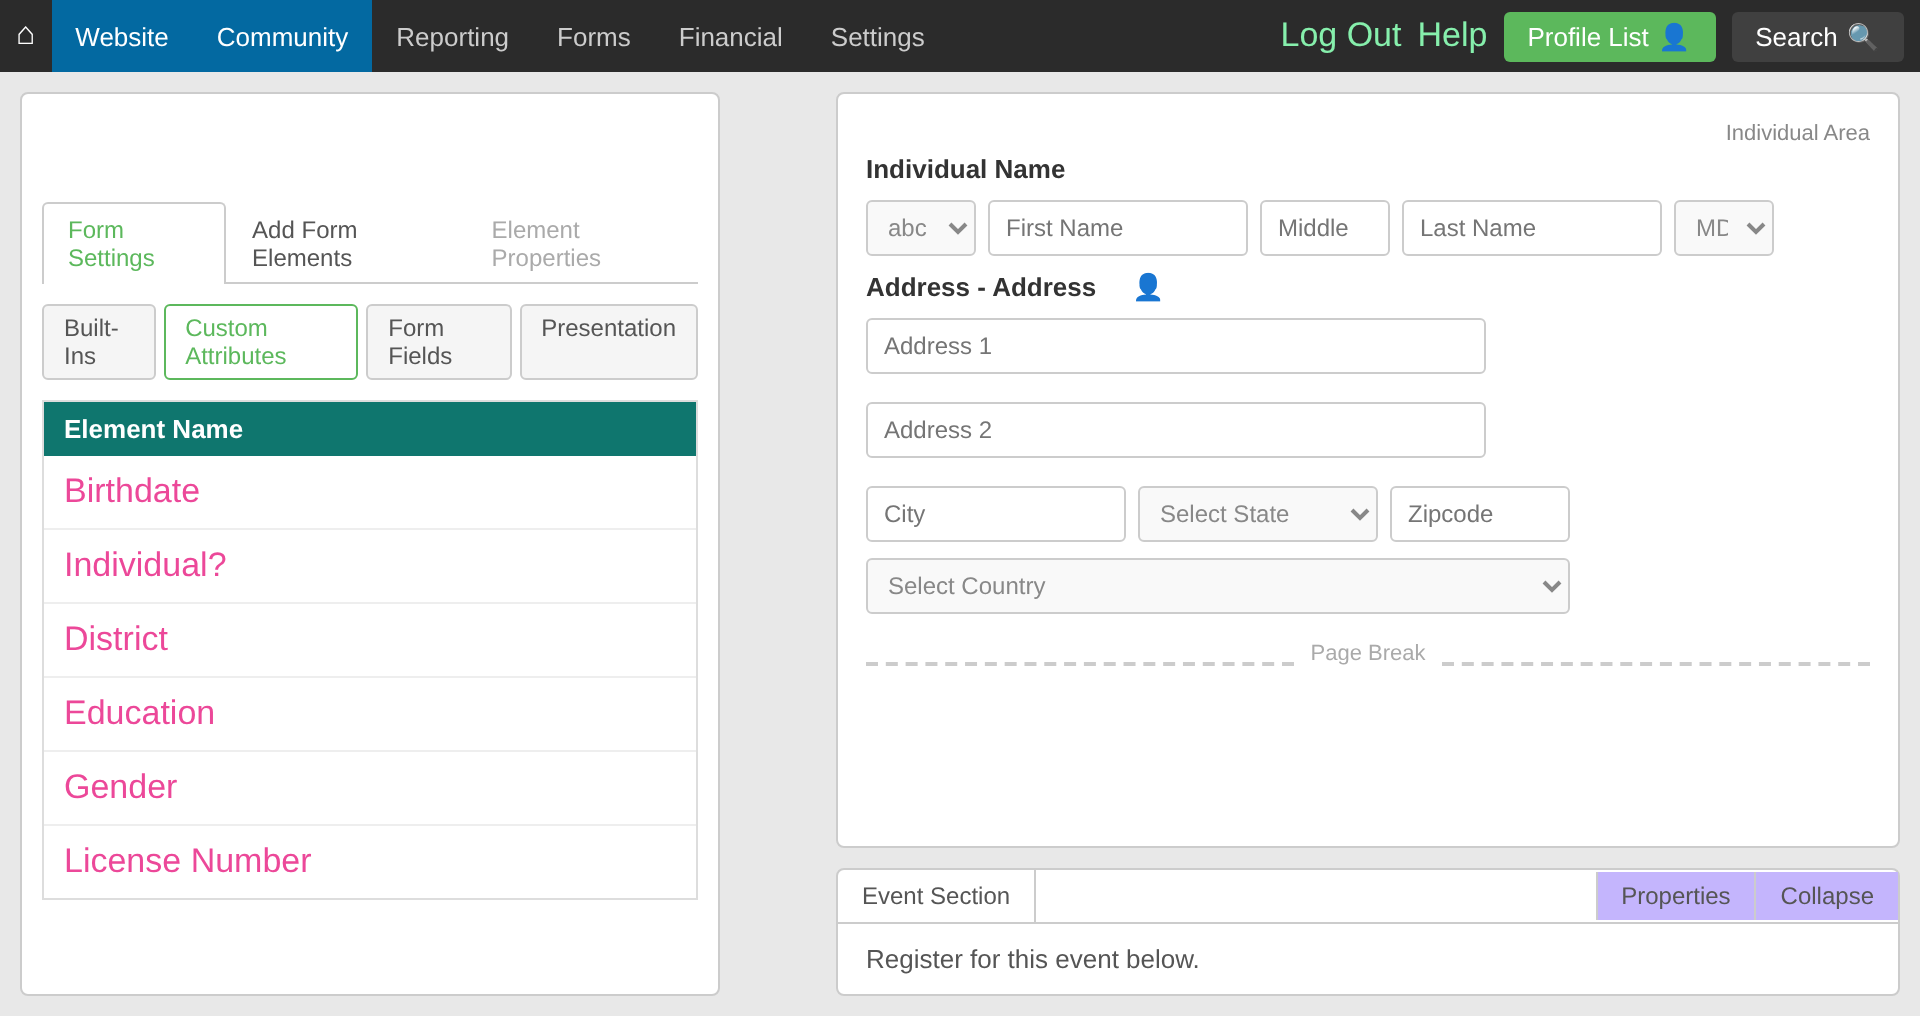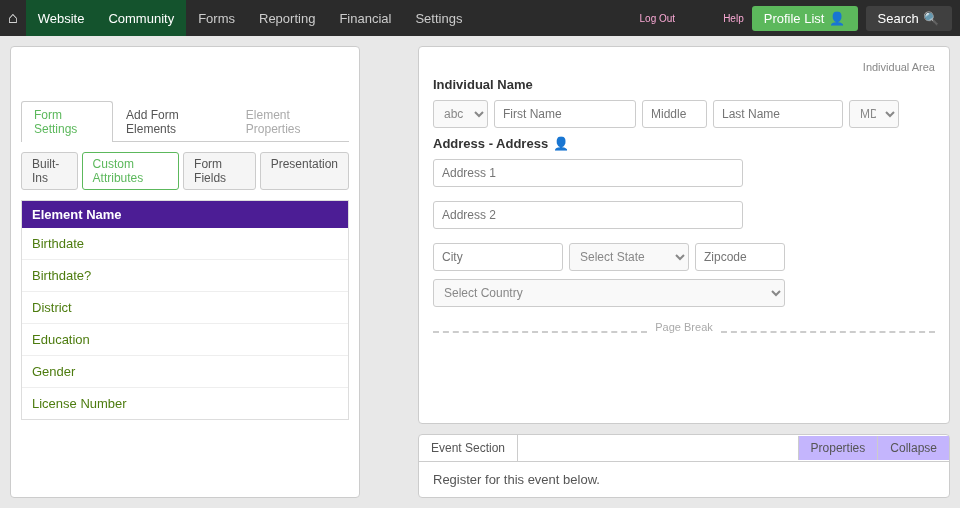--- a/index.html
+++ b/index.html
@@ -25,34 +25,33 @@
       height: 36px;
       display: flex;
       align-items: center;
       cursor: pointer;
       font-size: 13px;
     }
     .top-nav .nav-item:hover, .top-nav .nav-item.active {
       color: #fff;
     }
     .top-nav .nav-item.active {
-      background: #14532d;
+      background: #0369a1;
       text-align: center;
     }
     .top-nav .spacer { flex: 1; }
     .top-nav .nav-right {
       display: flex;
       align-items: center;
       gap: 8px;
     }
     .top-nav .logout-btn, .top-nav .help-btn {
-      color: #f9a8d4;
-      cursor: pointer;
-      font-size: 10px;
-      margin-left: 40px;
+      color: #86efac;
+      cursor: pointer;
+      font-size: 17px;
     }
     .profile-list-btn {
       background: #5cb85c;
       color: #fff;
       border: none;
       padding: 5px 12px;
       border-radius: 3px;
       cursor: pointer;
       font-size: 13px;
       display: flex;
@@ -132,35 +131,35 @@
       color: #555;
     }
     .sub-tab.active {
       background: #fff;
       border-color: #5cb85c;
       color: #5cb85c;
     }
 
     
     .element-list-header {
-      background: #4c1d95;
+      background: #0f766e;
       color: #fff;
       padding: 6px 10px;
       font-size: 13px;
       font-weight: bold;
     }
     .element-list {
       border: 1px solid #ddd;
     }
     .element-item {
       padding: 8px 10px;
       border-bottom: 1px solid #eee;
       cursor: pointer;
-      font-size: 13px;
-      color: #4d7c0f;
+      font-size: 17px;
+      color: #ec4899;
     }
     .element-item:last-child {
       border-bottom: none;
     }
 
     
     .right-panel {
       flex: 1;
       display: flex;
       flex-direction: column;
@@ -208,33 +207,33 @@
       border-radius: 3px;
       padding: 4px 6px;
       font-size: 12px;
       color: #888;
       height: 28px;
       background: #f9f9f9;
     }
     .prefix-select {
       width: 55px;
     }
-    .first-name-input { width: 142px; }
+    .first-name-input { width: 130px; }
     .middle-input { width: 65px; }
     .last-name-input { width: 130px; }
     .suffix-select { width: 50px; }
 
     .address-label {
       font-size: 13px;
       font-weight: bold;
       color: #333;
       margin-bottom: 8px;
       display: flex;
       align-items: center;
-      gap: 5px;
+      gap: 18px;
     }
     .address-full-input {
       width: 100%;
       margin-bottom: 6px;
     }
     .city-input { width: 130px; }
     .state-select { width: 120px; }
     .zip-input { width: 90px; }
     .country-select { width: 352px; }
 
@@ -291,22 +290,22 @@
       color: #555;
     }
   </style>
 </head>
 <body>
 
 <nav class="top-nav">
   <span class="home-icon">⌂</span>
   <span class="nav-item active">Website</span>
   <span class="nav-item active">Community</span>
+  <span class="nav-item">Reporting</span>
   <span class="nav-item">Forms</span>
-  <span class="nav-item">Reporting</span>
   <span class="nav-item">Financial</span>
   <span class="nav-item">Settings</span>
   <div class="spacer"></div>
   <div class="nav-right">
     <span class="logout-btn">Log Out</span>
     <span class="help-btn">Help</span>
     <button class="profile-list-btn">
       <span>Profile List</span>
       <span>👤</span>
     </button>
@@ -329,21 +328,21 @@
     <div class="sub-tab-bar">
       <div class="sub-tab">Built-Ins</div>
       <div class="sub-tab active">Custom Attributes</div>
       <div class="sub-tab">Form Fields</div>
       <div class="sub-tab">Presentation</div>
     </div>
 
     <div class="element-list">
       <div class="element-list-header">Element Name</div>
       <div class="element-item">Birthdate</div>
-      <div class="element-item">Birthdate?</div>
+      <div class="element-item">Individual?</div>
       <div class="element-item">District</div>
       <div class="element-item">Education</div>
       <div class="element-item">Gender</div>
       <div class="element-item">License Number</div>
     </div>
   </div>
 
   <div class="right-panel">
 
     <div class="form-area">

